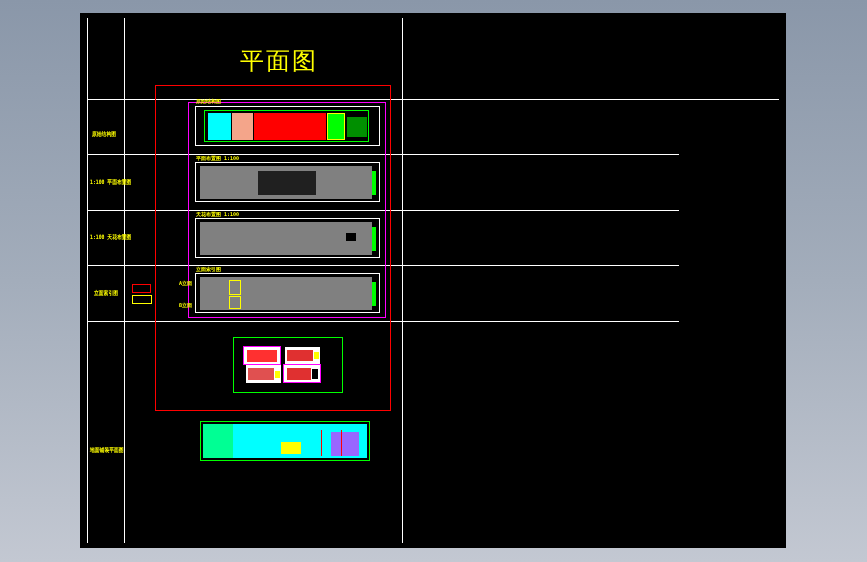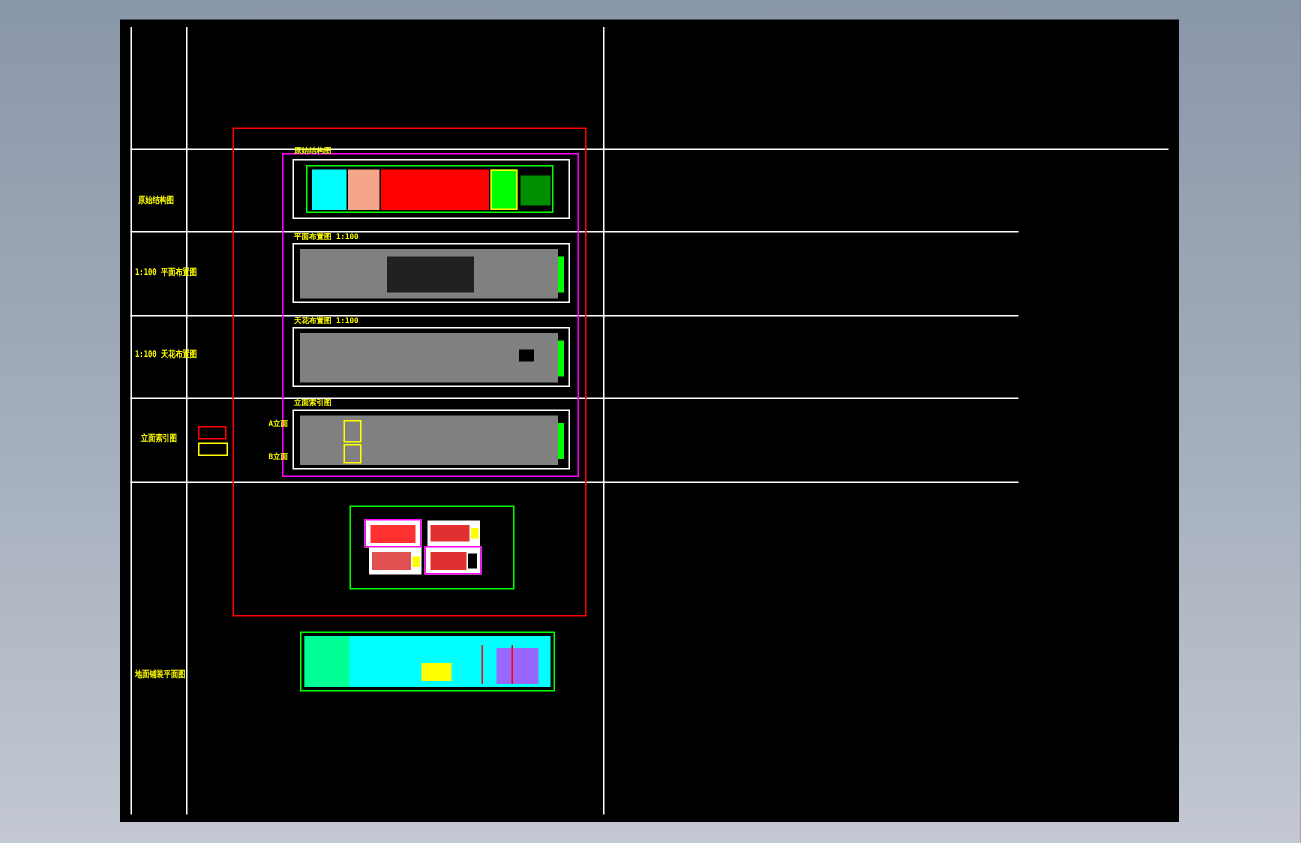--- a/index.html
+++ b/index.html
@@ -29,20 +29,21 @@
   <div class="vline" style="left:7px; top:5px; height:525px;"></div>
   <div class="vline" style="left:44px; top:5px; height:525px;"></div>
   <div class="vline" style="left:322px; top:5px; height:525px;"></div>
 
   <div class="hline" style="left:7px; top:86px; width:692px;"></div>
   <div class="hline" style="left:7px; top:141px; width:592px;"></div>
   <div class="hline" style="left:7px; top:197px; width:592px;"></div>
   <div class="hline" style="left:7px; top:252px; width:592px;"></div>
   <div class="hline" style="left:7px; top:308px; width:592px;"></div>
 
+  <div class="title">平面图</div>
 
   <div class="box" style="left:75px; top:72px; width:236px; height:326px; border:1px solid #ff0000;"></div>
 
   <div class="box" style="left:108px; top:89px; width:198px; height:216px; border:1px solid #ff00ff;"></div>
 
   <div class="row-label" style="left:12px; top:118px;">原始结构图</div>
   <div class="row-label" style="left:10px; top:166px;">1:100 平面布置图</div>
   <div class="row-label" style="left:10px; top:221px;">1:100 天花布置图</div>
   <div class="row-label" style="left:14px; top:277px;">立面索引图</div>
   <div class="row-label" style="left:10px; top:434px;">地面铺装平面图</div>

